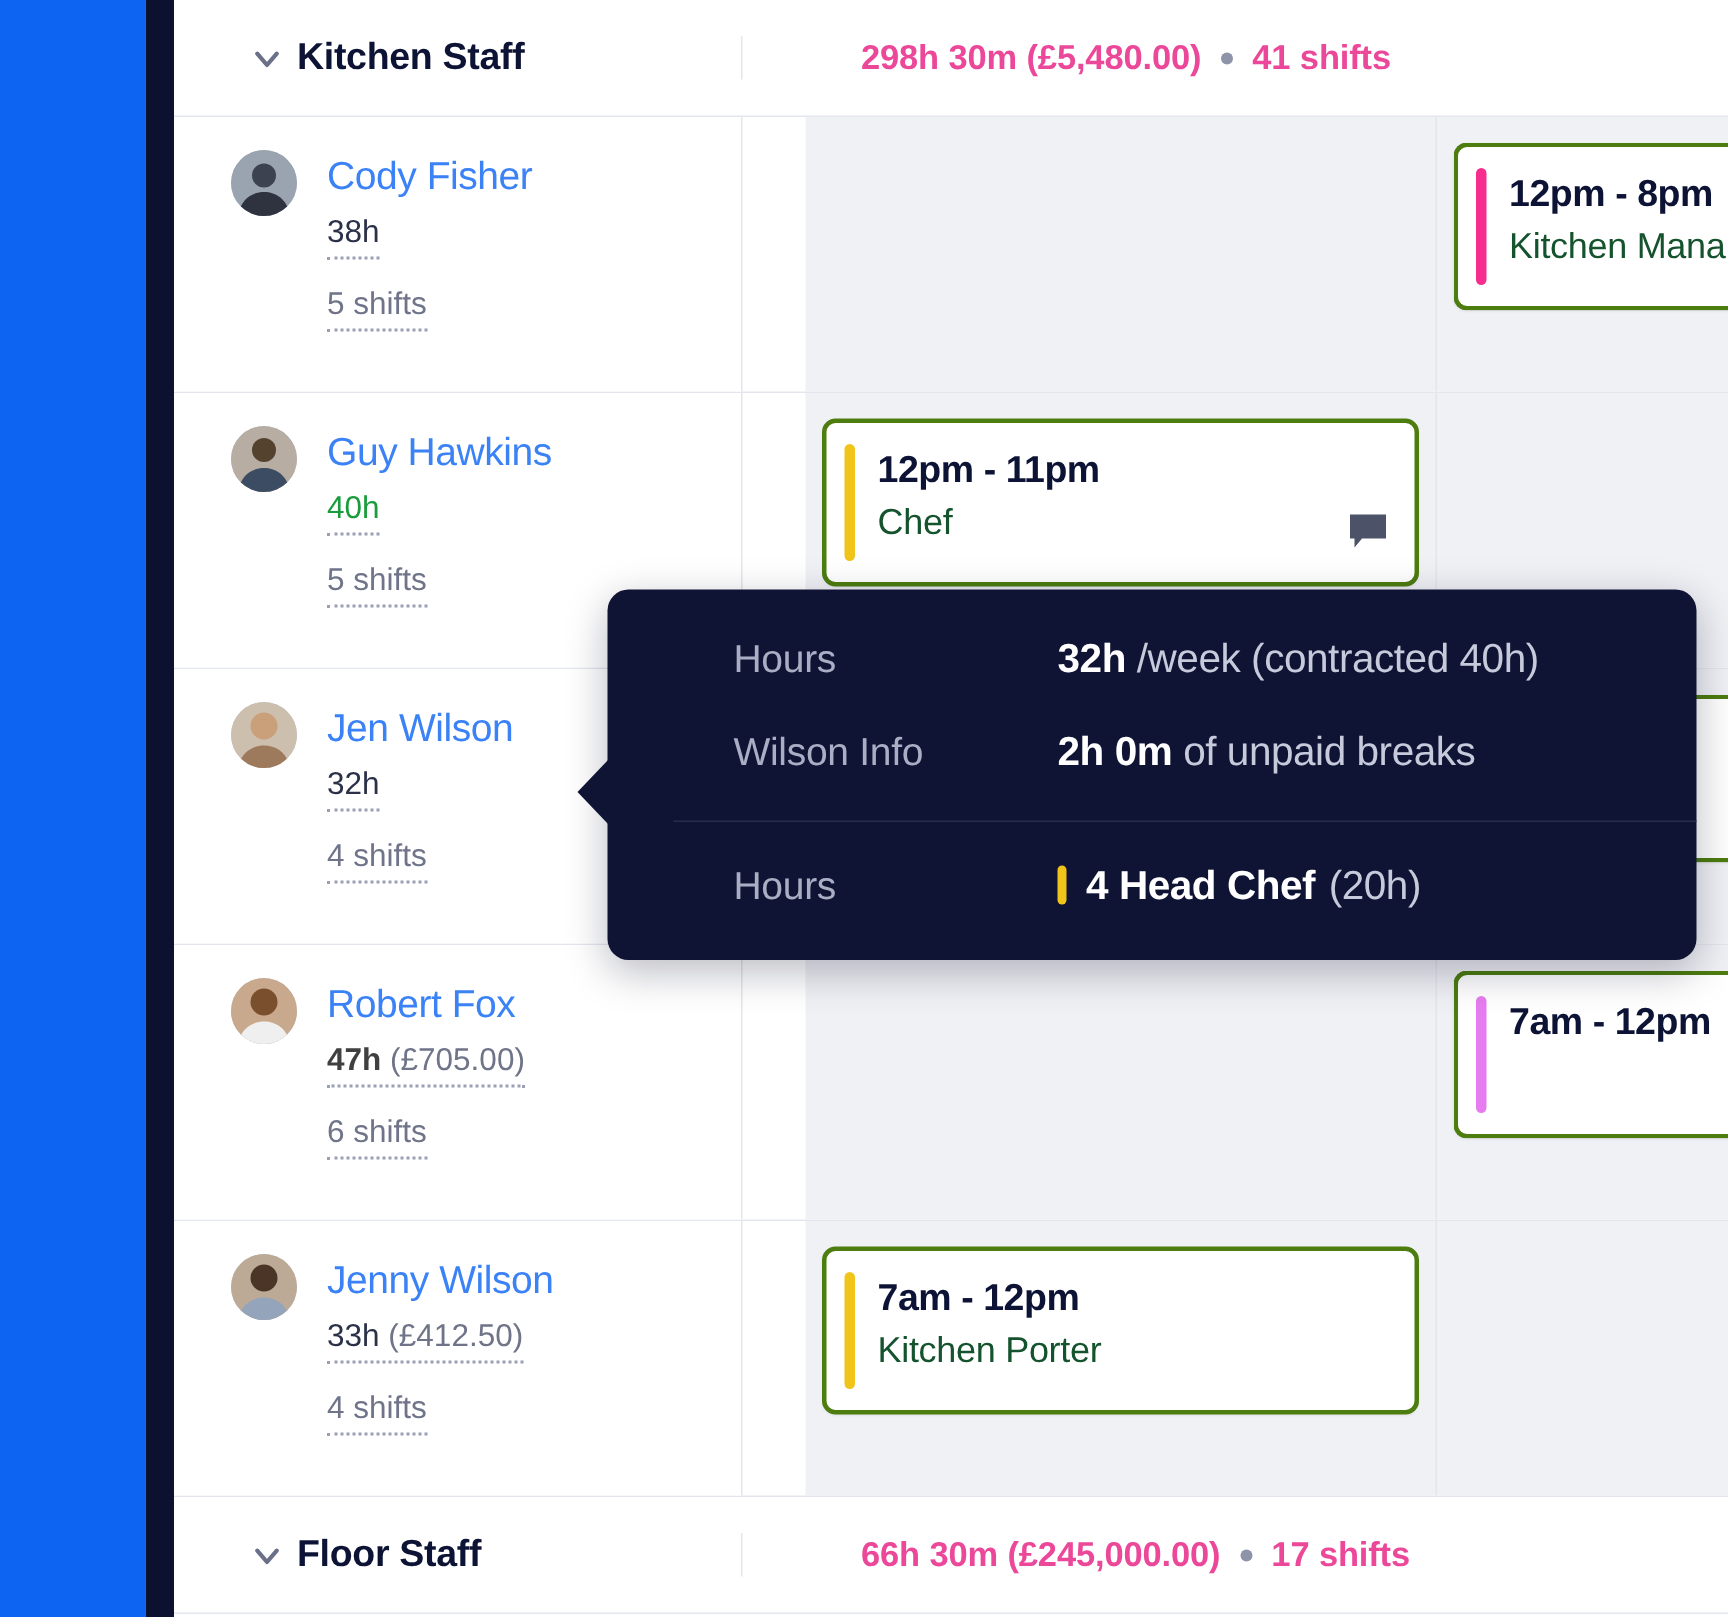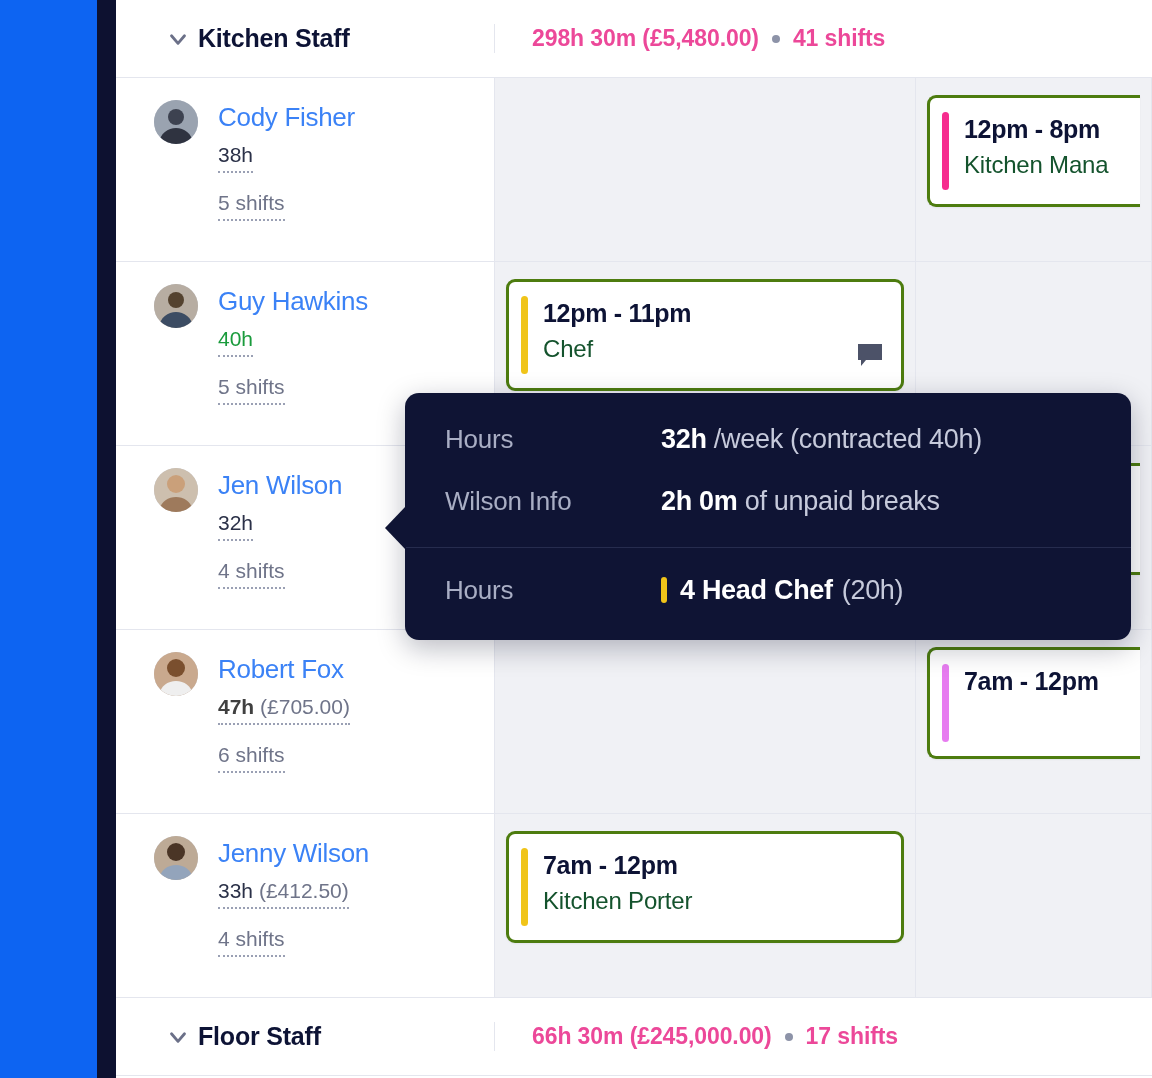--- a/index.html
+++ b/index.html
@@ -39,20 +39,21 @@
     width: 1036px; height: 1078px;
     background: #ffffff;
   }
 
   .row {
     position: relative;
     display: flex;
     width: 1036px;
     border-bottom: 1px solid #e4e6ee;
     background: #ffffff;
+    gap: 42px;
   }
 
   .row.group {
     height: 78px;
     align-items: center;
     background: #ffffff;
   }
 
   .row.emp { height: 184px; }
 
@@ -225,21 +226,21 @@
     box-shadow: 0 8px 28px rgba(8,12,35,0.28);
   }
   .tt-arrow {
     position: absolute;
     left: -20px; top: 113px;
     width: 0; height: 0;
     border-top: 22px solid transparent;
     border-bottom: 22px solid transparent;
     border-right: 21px solid #0f1434;
   }
-  .tt-sec { padding: 31px 40px 30px 40px; }
+  .tt-sec { padding: 31px 40px 30px 40px; margin-left: 44px; }
   .tt-sec.two { border-top: 1px solid #262c4e; padding: 27px 40px 34px 40px; }
   .tt-line {
     display: flex;
     align-items: baseline;
     white-space: nowrap;
   }
   .tt-line + .tt-line { margin-top: 31px; }
   .tt-label {
     width: 216px;
     flex: 0 0 216px;

